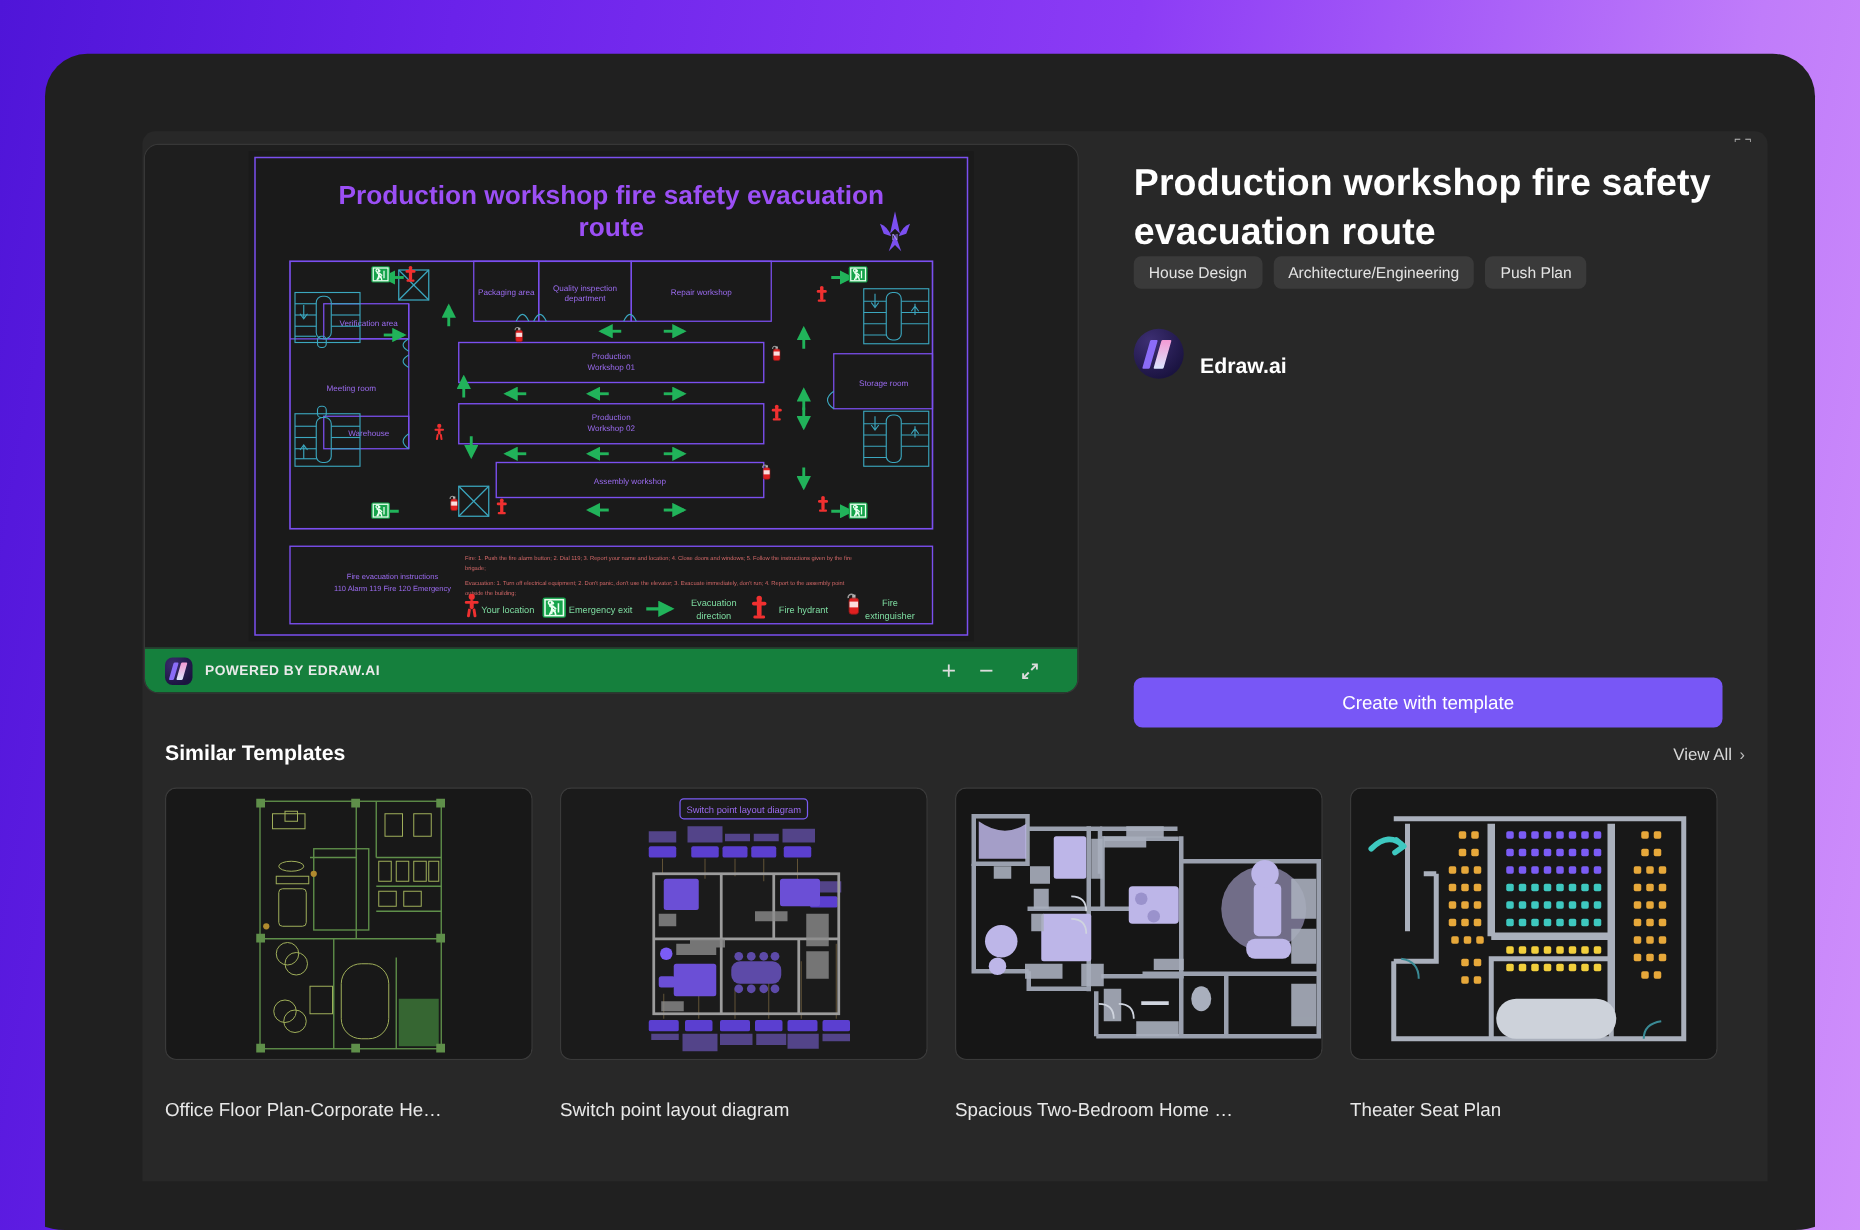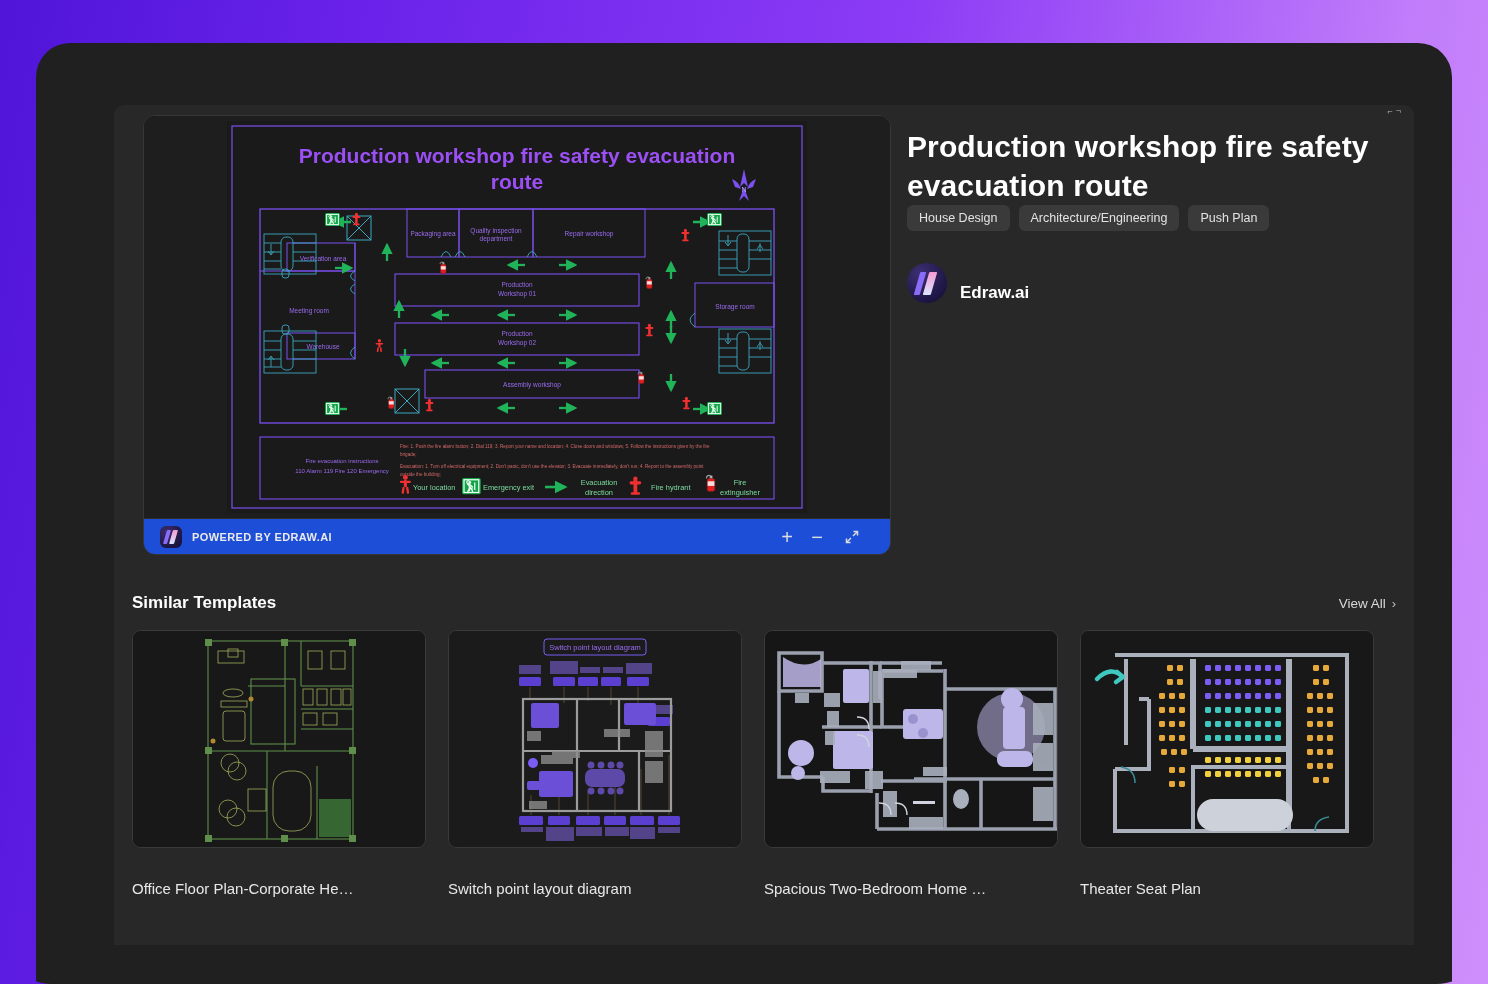--- a/index.html
+++ b/index.html
@@ -41,21 +41,21 @@
     letter-spacing: 3px;
     line-height: 9px;
     opacity: .85;
   }
 
   
   .top-row { position: absolute; left: 0; top: 0; width: 100%; height: 450px; }
 
   .preview-card {
     position: absolute;
-    left: 29px; top: 10px;
+    left: 1px; top: 10px;
     width: 748px; height: 440px;
     background: #1e1e1e;
     border: 1px solid #373737;
     border-radius: 12px;
     overflow: hidden;
   }
   .canvas-stage {
     position: absolute;
     left: 0; top: 0; right: 0; bottom: 36px;
     display: flex; align-items: center; justify-content: center;
@@ -65,21 +65,21 @@
     position: relative;
     width: 580px; height: 392px;
     background: #1a1a1a;
   }
 
   
   .fp { position: absolute; inset: 0; }
 
   .viewer-bar {
     position: absolute; left: 0; right: 0; bottom: 0; height: 36px;
-    background: #1d4ed8;
+    background: #15803d;
     display: flex; align-items: center;
     padding: 0 16px;
     border-top: 1px solid #2c2c2c;
   }
   .edraw-logo {
     width: 22px; height: 22px; border-radius: 6px;
     background: radial-gradient(circle at 30% 25%, #3b2c6e, #1b1440 75%);
     position: relative; flex: 0 0 auto; overflow: hidden;
   }
   .edraw-logo::before {
@@ -483,20 +483,21 @@
             <span class="tag">House Design</span>
             <span class="tag">Architecture/Engineering</span>
             <span class="tag">Push Plan</span>
           </div>
           <div class="author-row">
             <div class="author-avatar"></div>
             <span class="author-name">Edraw.ai</span>
           </div>
         </div>
 
+        <button class="cta-btn">Create with template</button>
       </div>
 
       <div class="sim-header">
         <span class="sim-title">Similar Templates</span>
         <span class="view-all">
           <span>View All</span>
           <span class="chev">›</span>
         </span>
       </div>
 

